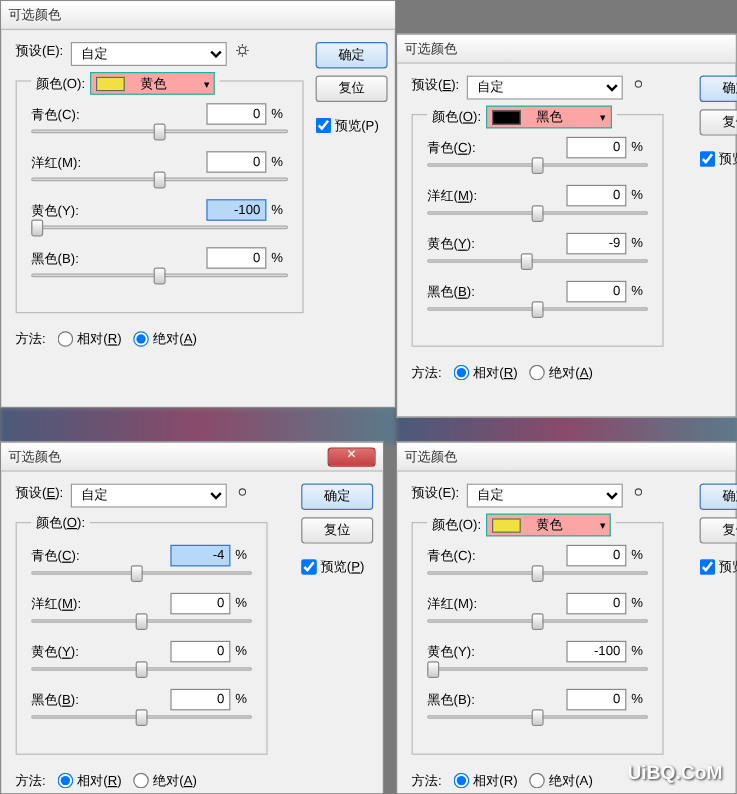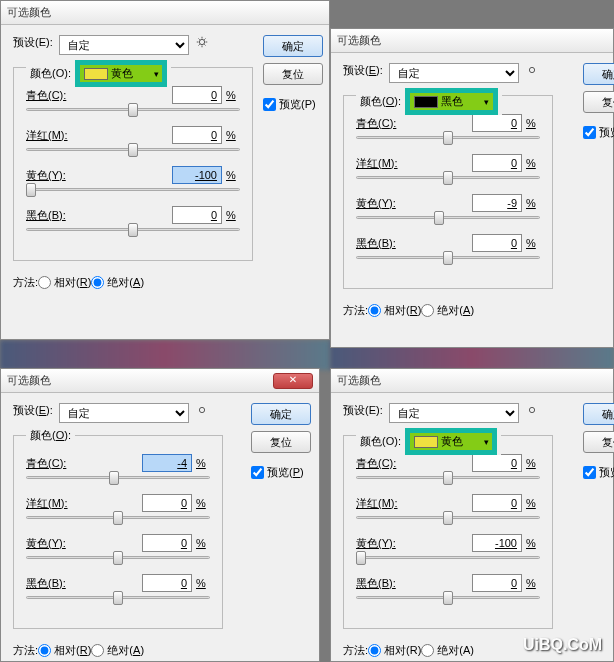--- a/index.html
+++ b/index.html
@@ -8,35 +8,35 @@
 .dialog { position: absolute; background: #f0f0f0; border: 1px solid #888; }
 .titlebar { height: 24px; background: linear-gradient(#fff, #e8e8e8); border-bottom: 1px solid #bbb; display: flex; align-items: center; padding: 0 6px; justify-content: space-between; }
 .titlebar-text { color: #333; }
 .close-btn { width: 40px; height: 16px; background: linear-gradient(#e07070, #c04040); border: 1px solid #a03030; border-radius: 3px; color: #fff; text-align: center; line-height: 12px; font-size: 10px; }
 
 .content { padding: 10px 12px; }
 .preset-row { display: flex; align-items: flex-start; gap: 6px; margin-bottom: 12px; }
 .preset-row select { width: 130px; height: 20px; border: 1px solid #999; background: #fff; padding: 0 4px; }
 .gear { width: 14px; height: 14px; display: inline-block; }
 
-.group { border: 1px solid #bbb; padding: 10px 12px 14px; position: relative; margin-top: 6px; width: 240px; text-decoration: underline; }
+.group { border: 1px solid #bbb; padding: 10px 12px 14px; position: relative; margin-top: 6px; width: 240px; }
 .group-label { position: absolute; top: -8px; left: 12px; background: #f0f0f0; padding: 0 4px; display: flex; align-items: center; gap: 4px; }
 .color-swatch { width: 24px; height: 12px; border: 1px solid #666; display: inline-block; }
-.swatch-sel { border: 5px solid #14b8a6; padding: 1px 4px; display: inline-flex; align-items: center; gap: 3px; background: #84cc16; }
+.swatch-sel { border: 1px solid #14b8a6; padding: 1px 4px; display: inline-flex; align-items: center; gap: 13px; background: #fca5a5; }
 .swatch-sel::after { content: "▾"; font-size: 9px; margin-left: 18px; }
 
 .slider-row { margin: 8px 0 15px; }
 .slider-label-line { display: flex; justify-content: space-between; align-items: center; }
 .slider-input { width: 50px; height: 18px; border: 1px solid #888; text-align: right; padding: 0 4px; background: #fff; }
 .slider-input.hl { background: #b8d8f8; border: 1px solid #3878c8; }
 .pct { width: 14px; text-align: left; }
 .slider-track { height: 3px; background: #ddd; border: 1px solid #aaa; border-radius: 2px; margin-top: 4px; position: relative; }
 .slider-thumb { position: absolute; width: 10px; height: 14px; background: linear-gradient(#fff,#ccc); border: 1px solid #888; border-radius: 2px; top: -6px; transform: translateX(-50%); }
 
-.method-row { margin-top: 14px; display: flex; align-items: center; }
+.method-row { margin-top: 14px; display: flex; align-items: center; gap: 10px; }
 .method-row label { display: flex; align-items: center; gap: 3px; }
 
 .btn-col { position: absolute; display: flex; flex-direction: column; gap: 6px; }
 .btn { width: 60px; height: 22px; border: 1px solid #888; border-radius: 3px; background: linear-gradient(#fdfdfd,#e4e4e4); text-align: center; line-height: 20px; }
 .btn.primary { border: 1px solid #3a78c4; background: linear-gradient(#eaf3fc,#c9e0f7); }
 .chk-row { display: flex; align-items: center; gap: 3px; margin-top: 6px; }
 
 .watermark { position: absolute; bottom: 8px; right: 12px; color: #fff; font-size: 16px; font-weight: bold; text-shadow: 1px 1px 2px #000; opacity: 0.8; }
 .underline { text-decoration: underline; }
 

